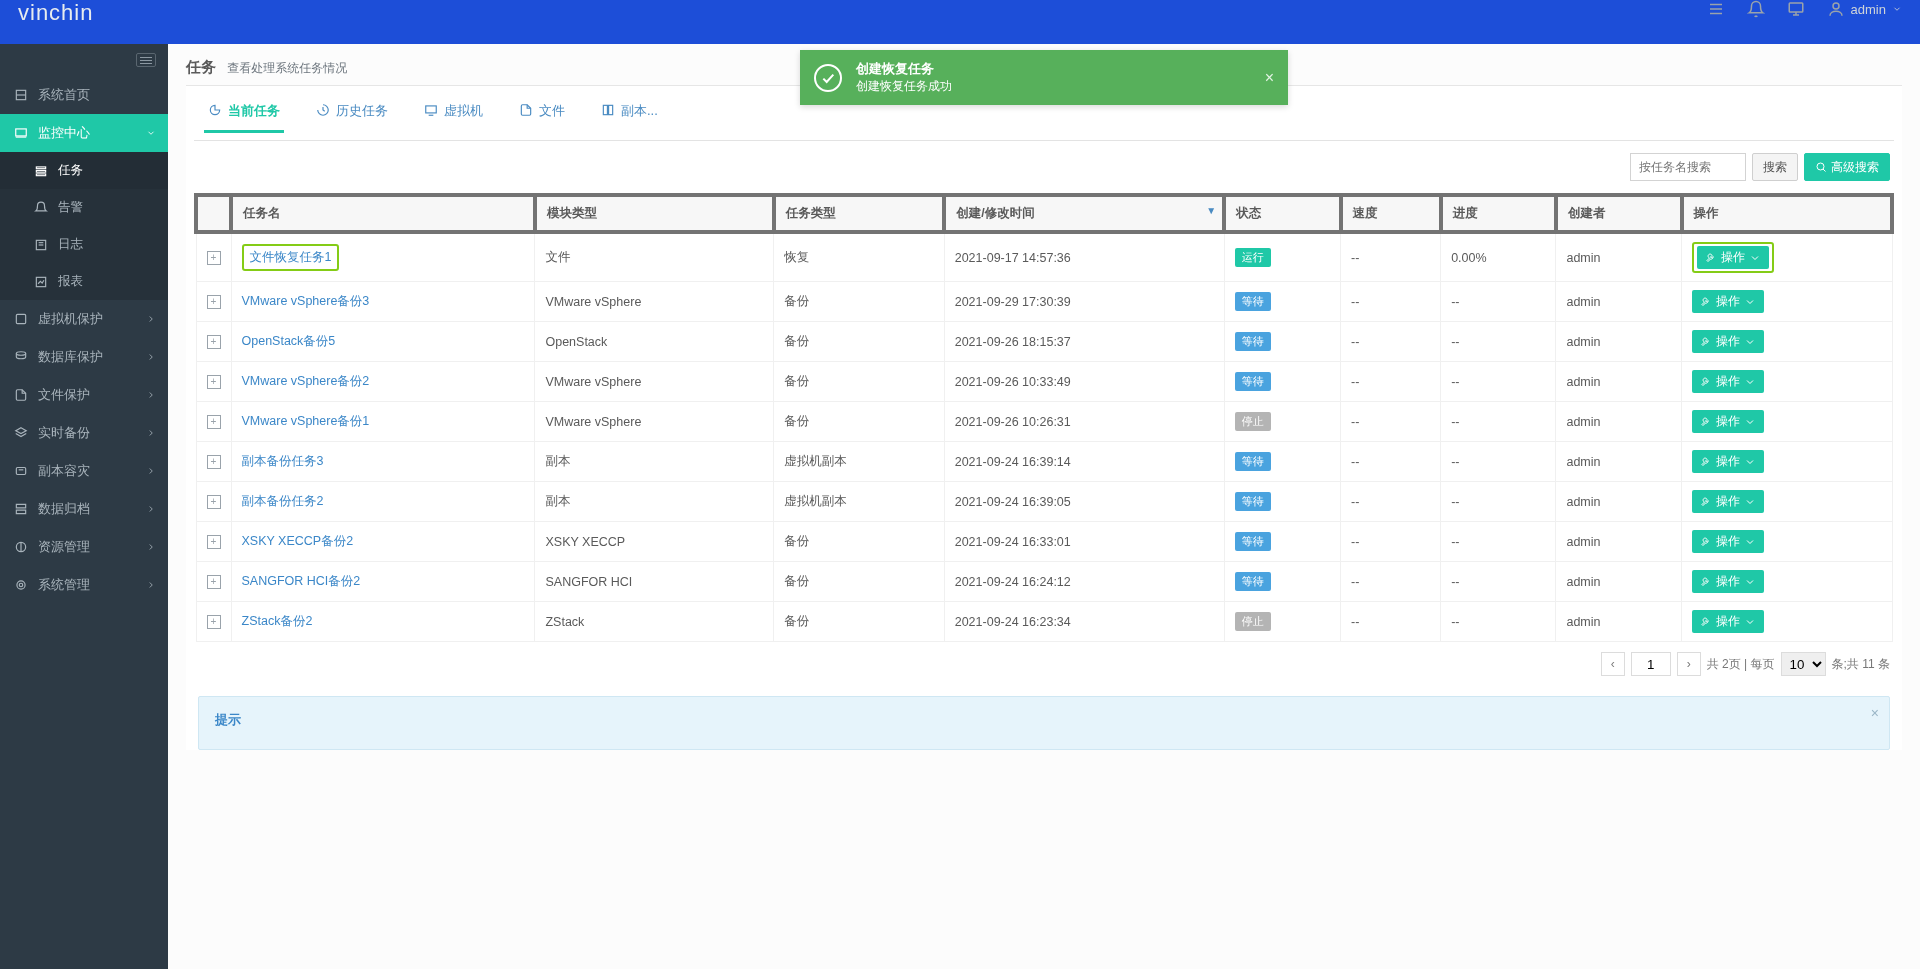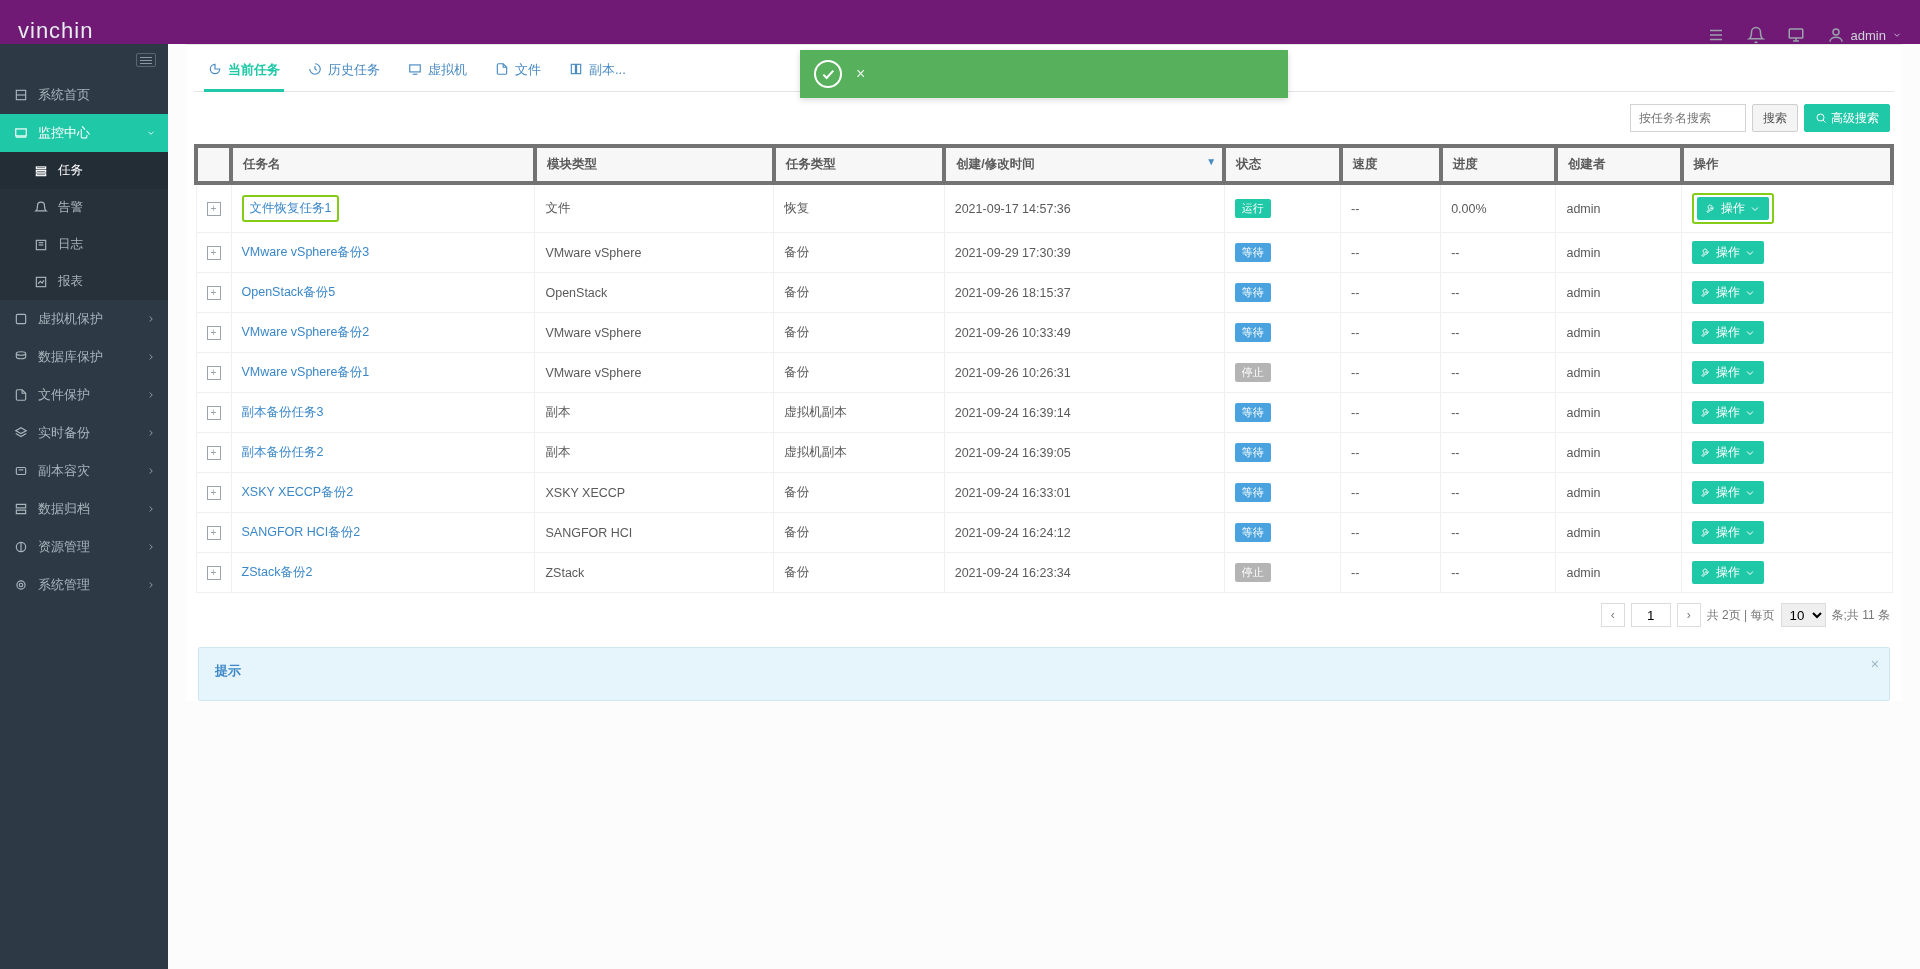--- a/index.html
+++ b/index.html
@@ -1,39 +1,39 @@
 <!DOCTYPE html>
 <html><head>
 <meta charset="utf-8">
 <style>
 *{margin:0;padding:0;box-sizing:border-box}
 body{font-family:"Microsoft YaHei",Arial,sans-serif;font-size:13px;color:#5a5a5a;background:#fff;width:1920px;height:969px;overflow:hidden}
 .app{display:flex;flex-direction:column;height:100%}
-.topbar{height:44px;background:#701a75;display:flex;align-items:flex-end;justify-content:space-between;padding:0 18px;color:#cfd4d8}
+.topbar{height:44px;background:#1d4ed8;display:flex;align-items:flex-start;justify-content:space-between;padding:0 18px;color:#cfd4d8}
 .logo{font-size:22px;font-weight:300;color:#e7ecef;letter-spacing:1px}
 .top-icons{display:flex;gap:22px;align-items:center}
 .top-icon{width:18px;height:18px;color:#9aa3ab;cursor:pointer}
 .user-block{display:flex;align-items:center;gap:6px;cursor:pointer;color:#cfd4d8}
 .main{flex:1;display:flex;min-height:0}
 .sidebar{width:168px;background:#2d3a45;color:#a9b4bc;display:flex;flex-direction:column}
 .side-collapse{height:32px;display:flex;justify-content:flex-end;align-items:center;padding-right:12px;background:#2d3a45}
 .side-collapse .bars{width:20px;height:14px;border:1px solid #5a6670;border-radius:2px;display:flex;flex-direction:column;justify-content:center;gap:2px;padding:1px 3px}
 .side-collapse .bars span{display:block;height:1px;background:#8c98a2}
 .nav-item{display:flex;align-items:center;gap:10px;padding:10px 14px;cursor:pointer;font-size:13px;position:relative}
 .nav-item.active{background:#1fc8a7;color:#fff}
 .nav-item .chev{position:absolute;right:12px}
 .nav-sub{background:#26313a}
 .nav-sub .nav-item{padding-left:34px;font-size:12.5px}
 .nav-sub .nav-item.active-sub{background:#232d36;color:#fff}
 .nav-icon{width:14px;height:14px;flex:0 0 auto}
 .content{flex:1;background:#fcfcfc;padding:0 18px 18px;overflow:auto;position:relative}
 .page-title{padding:14px 0 8px;color:#6c757d;font-size:12px}
 .page-title b{font-size:15px;color:#5a5a5a;font-weight:600;margin-right:8px}
 .panel{background:#fff;border-top:1px solid #e6e6e6;padding:0 8px}
-.tabs{display:flex;gap:20px;padding:10px 10px 0;border-bottom:1px solid #e3e3e3}
+.tabs{display:flex;gap:28px;padding:10px 10px 8px;border-bottom:1px solid #e3e3e3}
 .tab{display:flex;align-items:center;gap:6px;padding:6px 4px 12px;cursor:pointer;color:#4a8bc2;position:relative}
 .tab svg{color:#4a8bc2}
 .tab.active{color:#1fc8a7;font-weight:600}
 .tab.active::after{content:"";position:absolute;left:0;right:0;bottom:-1px;height:3px;background:#1fc8a7}
 .searchbar{display:flex;justify-content:flex-end;gap:6px;padding:12px 4px}
 .searchbar input{width:116px;height:28px;border:1px solid #d3d3d3;padding:0 8px;font-size:12px;color:#444}
 .btn{height:28px;border:1px solid #cfcfcf;background:#f4f4f4;padding:0 10px;font-size:12px;color:#555;cursor:pointer;display:inline-flex;align-items:center;gap:4px;border-radius:2px}
 .btn-accent{background:#1fc8a7;border-color:#1fc8a7;color:#fff}
 table{width:100%;border-collapse:collapse}
 th{background:#f7f7f7;border:4px solid #737373;text-align:left;font-weight:600;font-size:12.5px;color:#5a5a5a;padding:8px 10px;position:relative}
@@ -235,23 +235,31 @@
         </div>
     </div>
 
     <div class="content">
       <div class="toast">
         <div class="check">
           <svg width="16" height="16" viewBox="0 0 24 24" fill="none" stroke="#fff" stroke-width="3">
               <polyline points="5 13 10 18 20 7"></polyline>
             </svg>
         </div>
+        <div class="tmsg">
+          <div class="t1">创建恢复任务</div>
+          <div class="t2">创建恢复任务成功</div>
+        </div>
         <div class="tx">×</div>
       </div>
 
+      <div class="page-title">
+        <b>任务</b>
+        <span>查看处理系统任务情况</span>
+      </div>
 
       <div class="panel">
         <div class="tabs" id="tabs-root">
             <div class="tab active">
               <span><svg width="14" height="14" viewBox="0 0 24 24" fill="none" stroke="currentColor" stroke-width="2">
                   <path d="M12 4a8 8 0 1 0 8 8h-8z"></path>
                 </svg></span>
               <span>当前任务</span>
             </div>
             <div class="tab">

